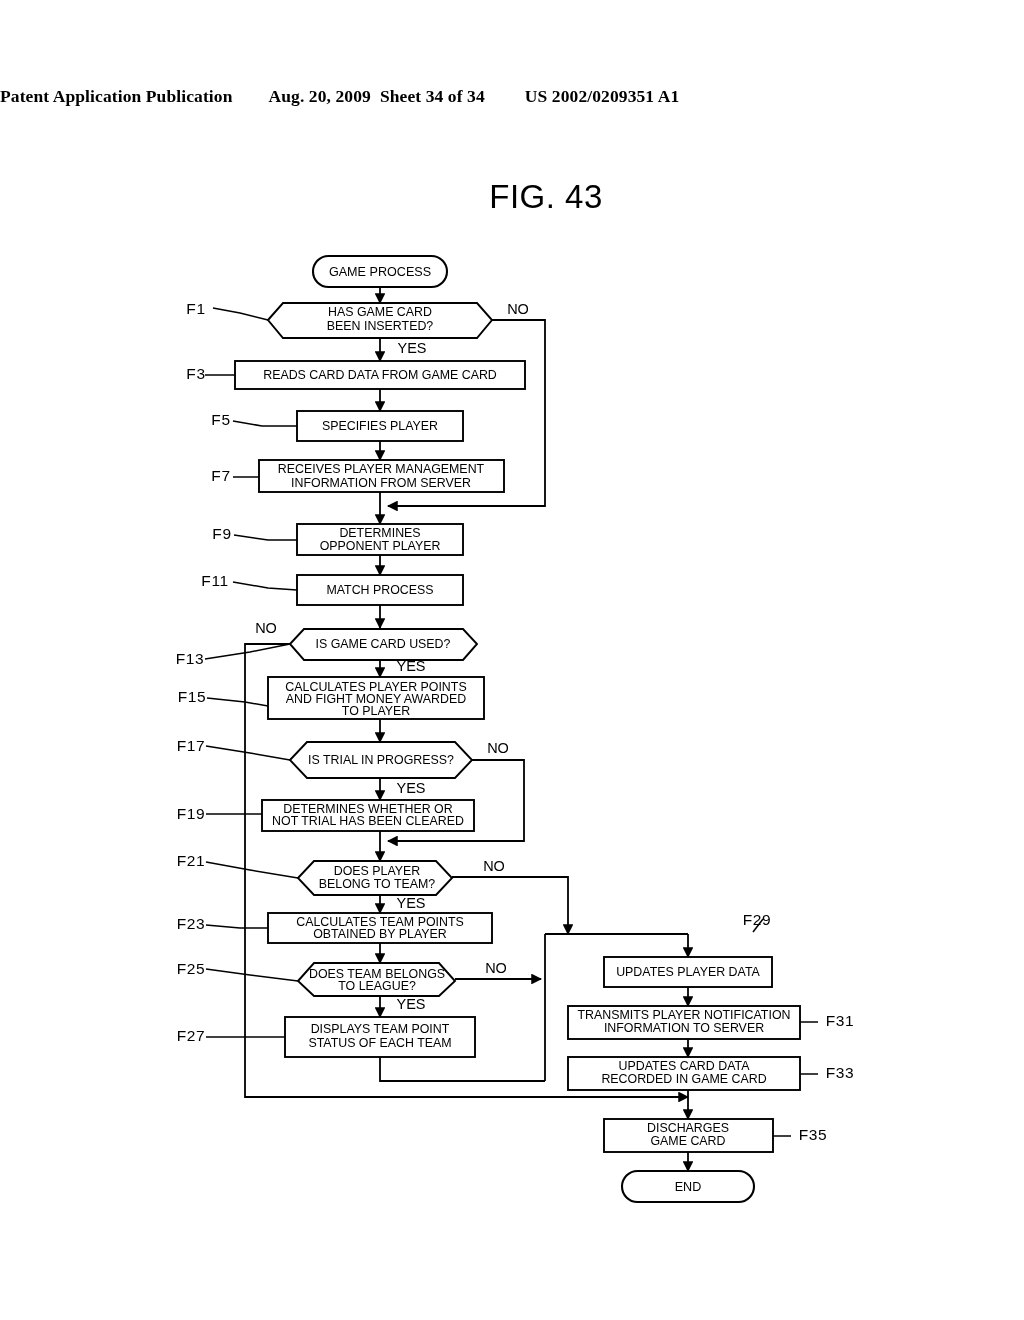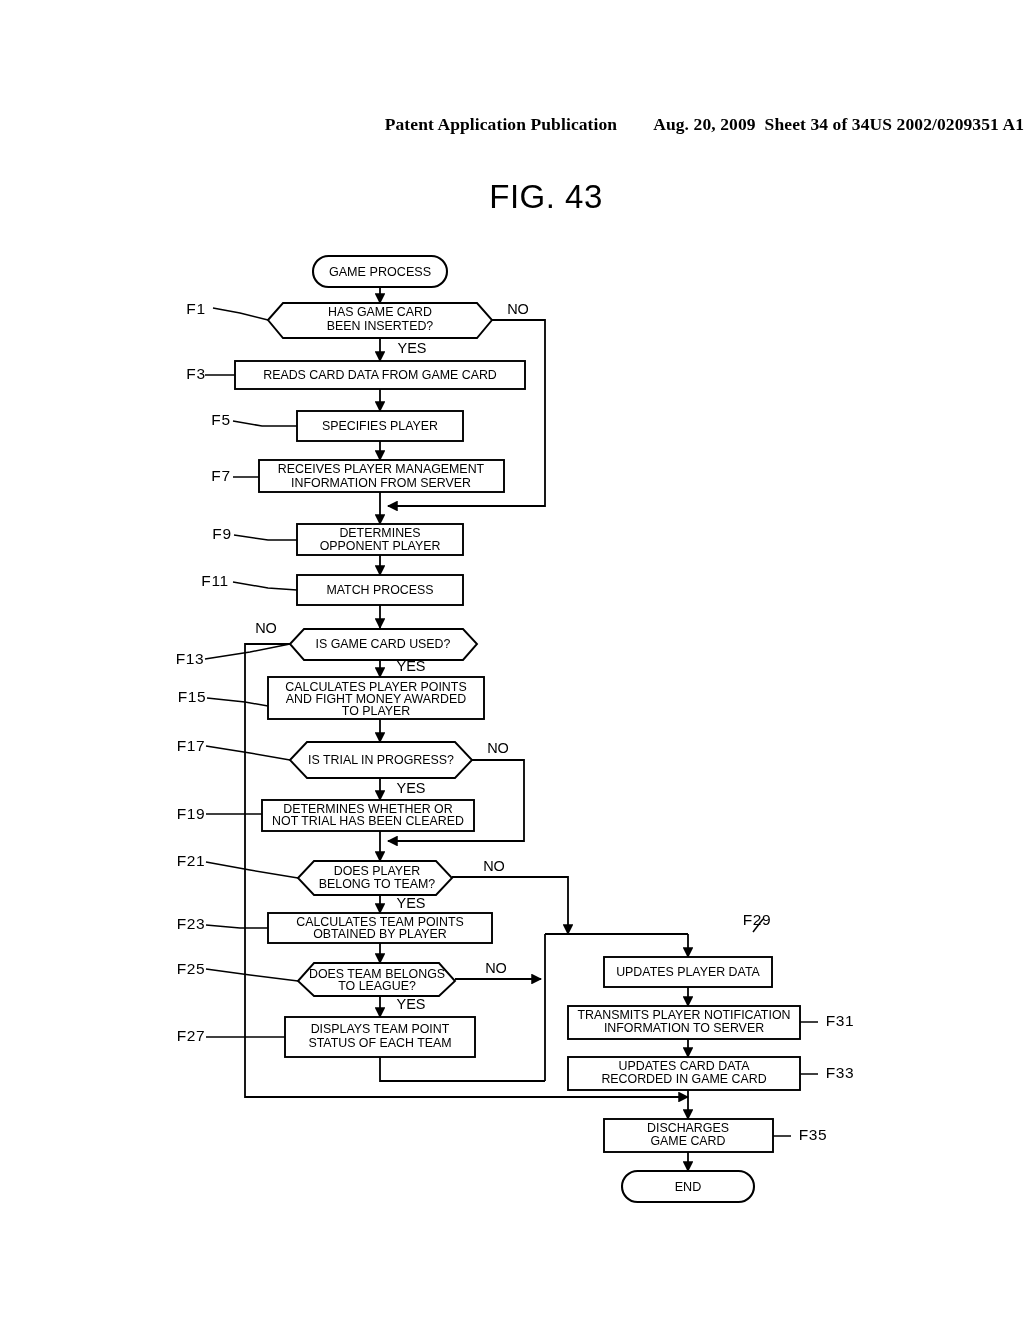--- a/index.html
+++ b/index.html
@@ -14,31 +14,31 @@
     font-family: "Liberation Sans", sans-serif;
     color: #000000;
     overflow: hidden;
   }
   .page-header {
     position: absolute;
     top: 86px;
     left: 0;
     width: 1024px;
     display: flex;
-    justify-content: flex-end;
+    justify-content: flex-start;
     align-items: baseline;
     font-family: "Liberation Serif", serif;
     font-weight: bold;
     font-size: 17.5px;
     letter-spacing: 0.1px;
     white-space: nowrap;
   }
   .page-header .seg-pub { margin-right: 36px; }
-  .page-header .seg-date { margin-right: 9px; margin-top: 28px; }
-  .page-header .seg-sheet { }
+  .page-header .seg-date { margin-right: 9px; }
+  .page-header .seg-sheet { margin-right: 40px; }
 
   .fig-title {
     position: absolute;
     top: 178px;
     left: 0;
     width: 1024px;
     text-align: center;
     font-family: "Liberation Sans", sans-serif;
     font-size: 33px;
     letter-spacing: 0.5px;

